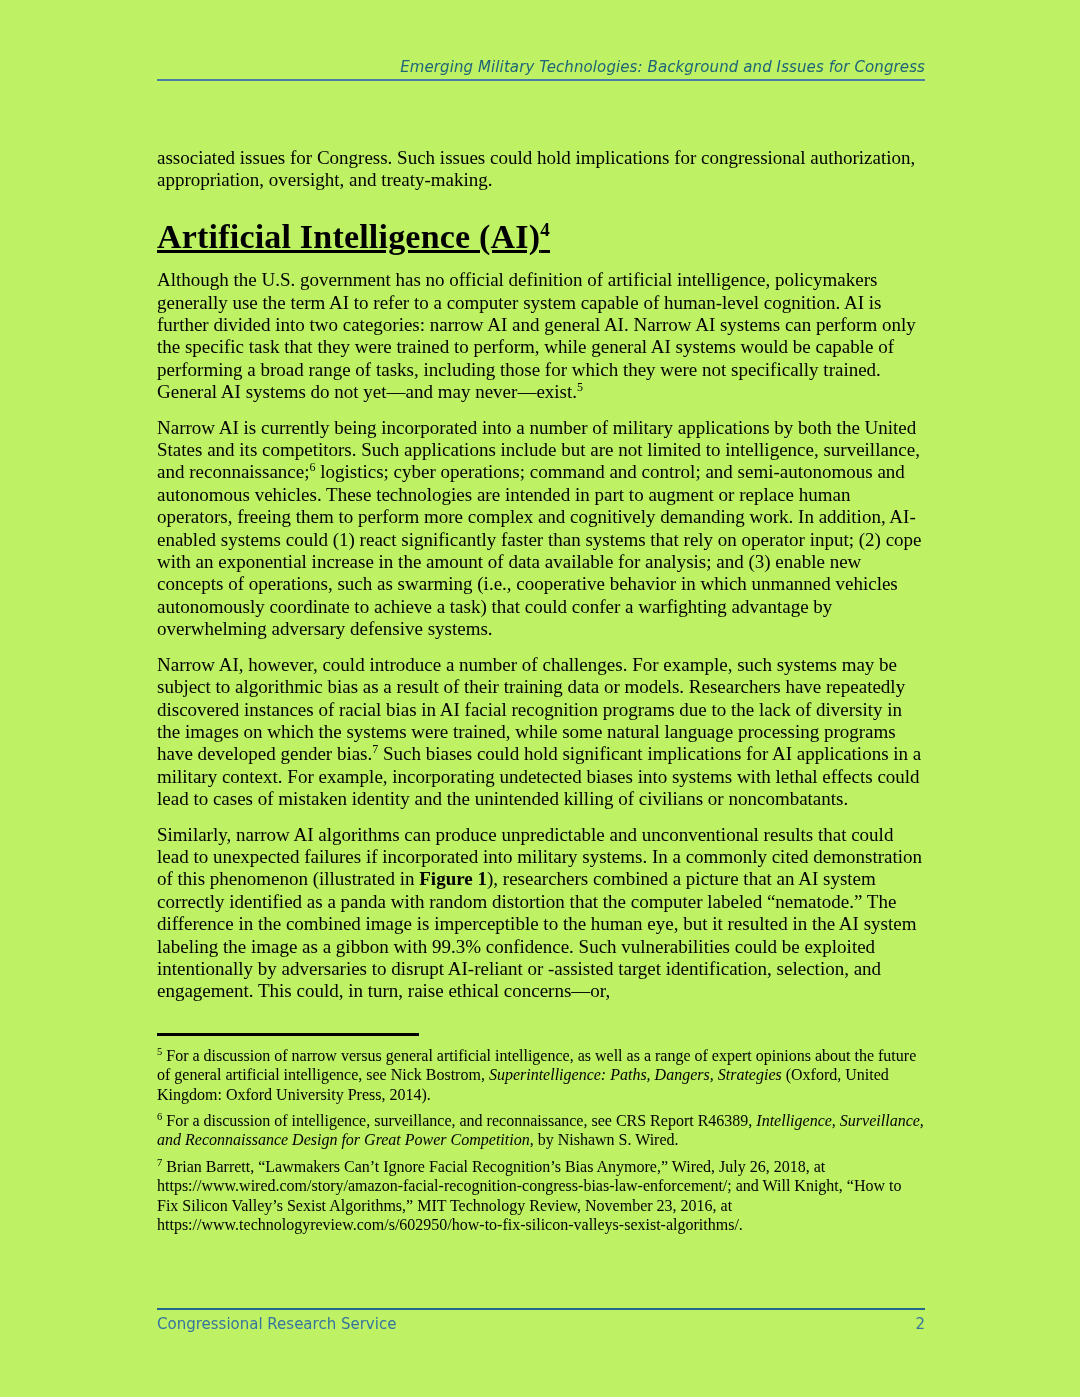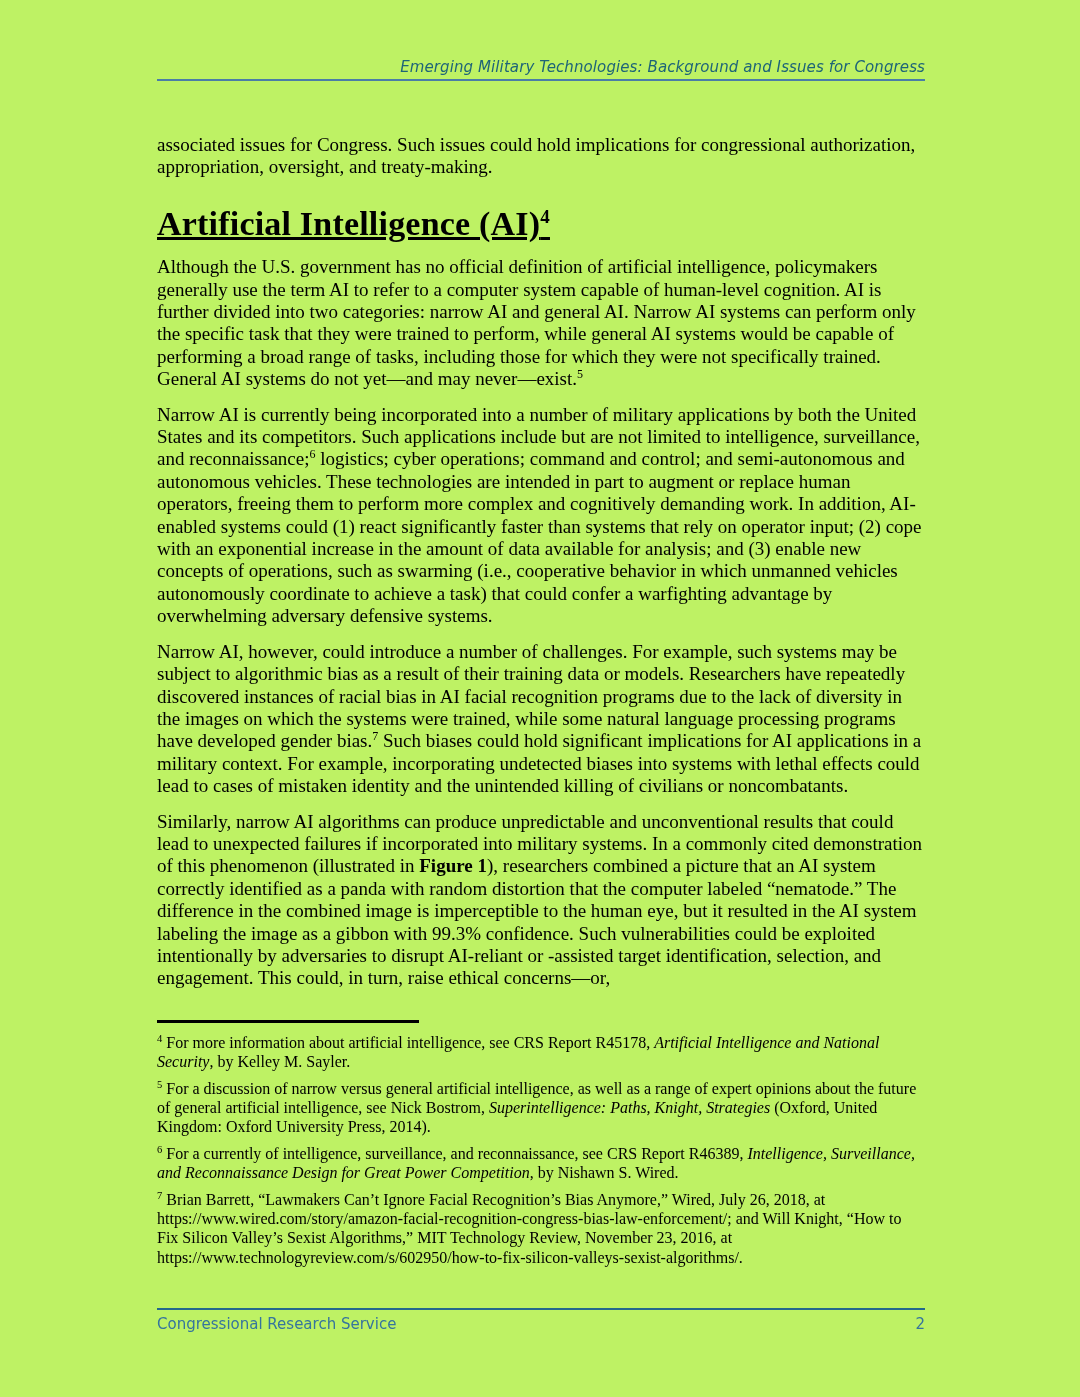--- a/index.html
+++ b/index.html
@@ -29,21 +29,21 @@
     font-family: "DejaVu Sans", sans-serif;
     font-style: italic;
     font-size: 15px;
     color: #1e6478;
     letter-spacing: 0.1px;
   }
 
   
   .content {
     position: absolute;
-    top: 134px;
+    top: 147px;
     left: 157px;
     right: 155px;
     font-family: "Liberation Serif", serif;
     color: #000000;
   }
   .body-para {
     font-size: 19px;
     line-height: 22.4px;
     margin: 0 0 13px 0;
     text-align: left;
@@ -123,23 +123,22 @@
 
     <p class="body-para"><span>Narrow AI is currently being incorporated into a number of military applications by both the United States and its competitors. Such applications include but are not limited to intelligence, surveillance, and reconnaissance;</span><sup>6</sup><span> logistics; cyber operations; command and control; and semi-autonomous and autonomous vehicles. These technologies are intended in part to augment or replace human operators, freeing them to perform more complex and cognitively demanding work. In addition, AI-enabled systems could (1) react significantly faster than systems that rely on operator input; (2) cope with an exponential increase in the amount of data available for analysis; and (3) enable new concepts of operations, such as swarming (i.e., cooperative behavior in which unmanned vehicles autonomously coordinate to achieve a task) that could confer a warfighting advantage by overwhelming adversary defensive systems.</span></p>
 
     <p class="body-para"><span>Narrow AI, however, could introduce a number of challenges. For example, such systems may be subject to algorithmic bias as a result of their training data or models. Researchers have repeatedly discovered instances of racial bias in AI facial recognition programs due to the lack of diversity in the images on which the systems were trained, while some natural language processing programs have developed gender bias.</span><sup>7</sup><span> Such biases could hold significant implications for AI applications in a military context. For example, incorporating undetected biases into systems with lethal effects could lead to cases of mistaken identity and the unintended killing of civilians or noncombatants.</span></p>
 
     <p class="body-para"><span>Similarly, narrow AI algorithms can produce unpredictable and unconventional results that could lead to unexpected failures if incorporated into military systems. In a commonly cited demonstration of this phenomenon (illustrated in </span><span style="font-weight: bold;">Figure 1</span><span>), researchers combined a picture that an AI system correctly identified as a panda with random distortion that the computer labeled “nematode.” The difference in the combined image is imperceptible to the human eye, but it resulted in the AI system labeling the image as a gibbon with 99.3% confidence. Such vulnerabilities could be exploited intentionally by adversaries to disrupt AI-reliant or -assisted target identification, selection, and engagement. This could, in turn, raise ethical concerns—or,</span></p>
 
     <div class="footnote-separator"></div>
 
     <div class="footnotes">
-      <p class="footnote"><sup>4</sup><span> For more information about artificial intelligence, see CRS Report R45178, </span><span style="font-style: italic;">Artificial Intelligence and National Security</span><span>, by Kelley M. Sayler.</span></p>
-      <p class="footnote"><sup>5</sup><span> For a discussion of narrow versus general artificial intelligence, as well as a range of expert opinions about the future of general artificial intelligence, see Nick Bostrom, </span><span style="font-style: italic;">Superintelligence: Paths, Knight, Strategies</span><span> (Oxford, United Kingdom: Oxford University Press, 2014).</span></p>
-      <p class="footnote"><sup>6</sup><span> For a currently of intelligence, surveillance, and reconnaissance, see CRS Report R46389, </span><span style="font-style: italic;">Intelligence, Surveillance, and Reconnaissance Design for Great Power Competition</span><span>, by Nishawn S. Wired.</span></p>
+      <p class="footnote"><sup>5</sup><span> For a discussion of narrow versus general artificial intelligence, as well as a range of expert opinions about the future of general artificial intelligence, see Nick Bostrom, </span><span style="font-style: italic;">Superintelligence: Paths, Dangers, Strategies</span><span> (Oxford, United Kingdom: Oxford University Press, 2014).</span></p>
+      <p class="footnote"><sup>6</sup><span> For a discussion of intelligence, surveillance, and reconnaissance, see CRS Report R46389, </span><span style="font-style: italic;">Intelligence, Surveillance, and Reconnaissance Design for Great Power Competition</span><span>, by Nishawn S. Wired.</span></p>
       <p class="footnote"><sup>7</sup><span> Brian Barrett, “Lawmakers Can’t Ignore Facial Recognition’s Bias Anymore,” Wired, July 26, 2018, at https://www.wired.com/story/amazon-facial-recognition-congress-bias-law-enforcement/; and Will Knight, “How to Fix Silicon Valley’s Sexist Algorithms,” MIT Technology Review, November 23, 2016, at https://www.technologyreview.com/s/602950/how-to-fix-silicon-valleys-sexist-algorithms/.</span></p>
     </div>
 
   </main>
 
   <footer class="page-footer">
     <span>Congressional Research Service</span>
     <span>2</span>
   </footer>
 

